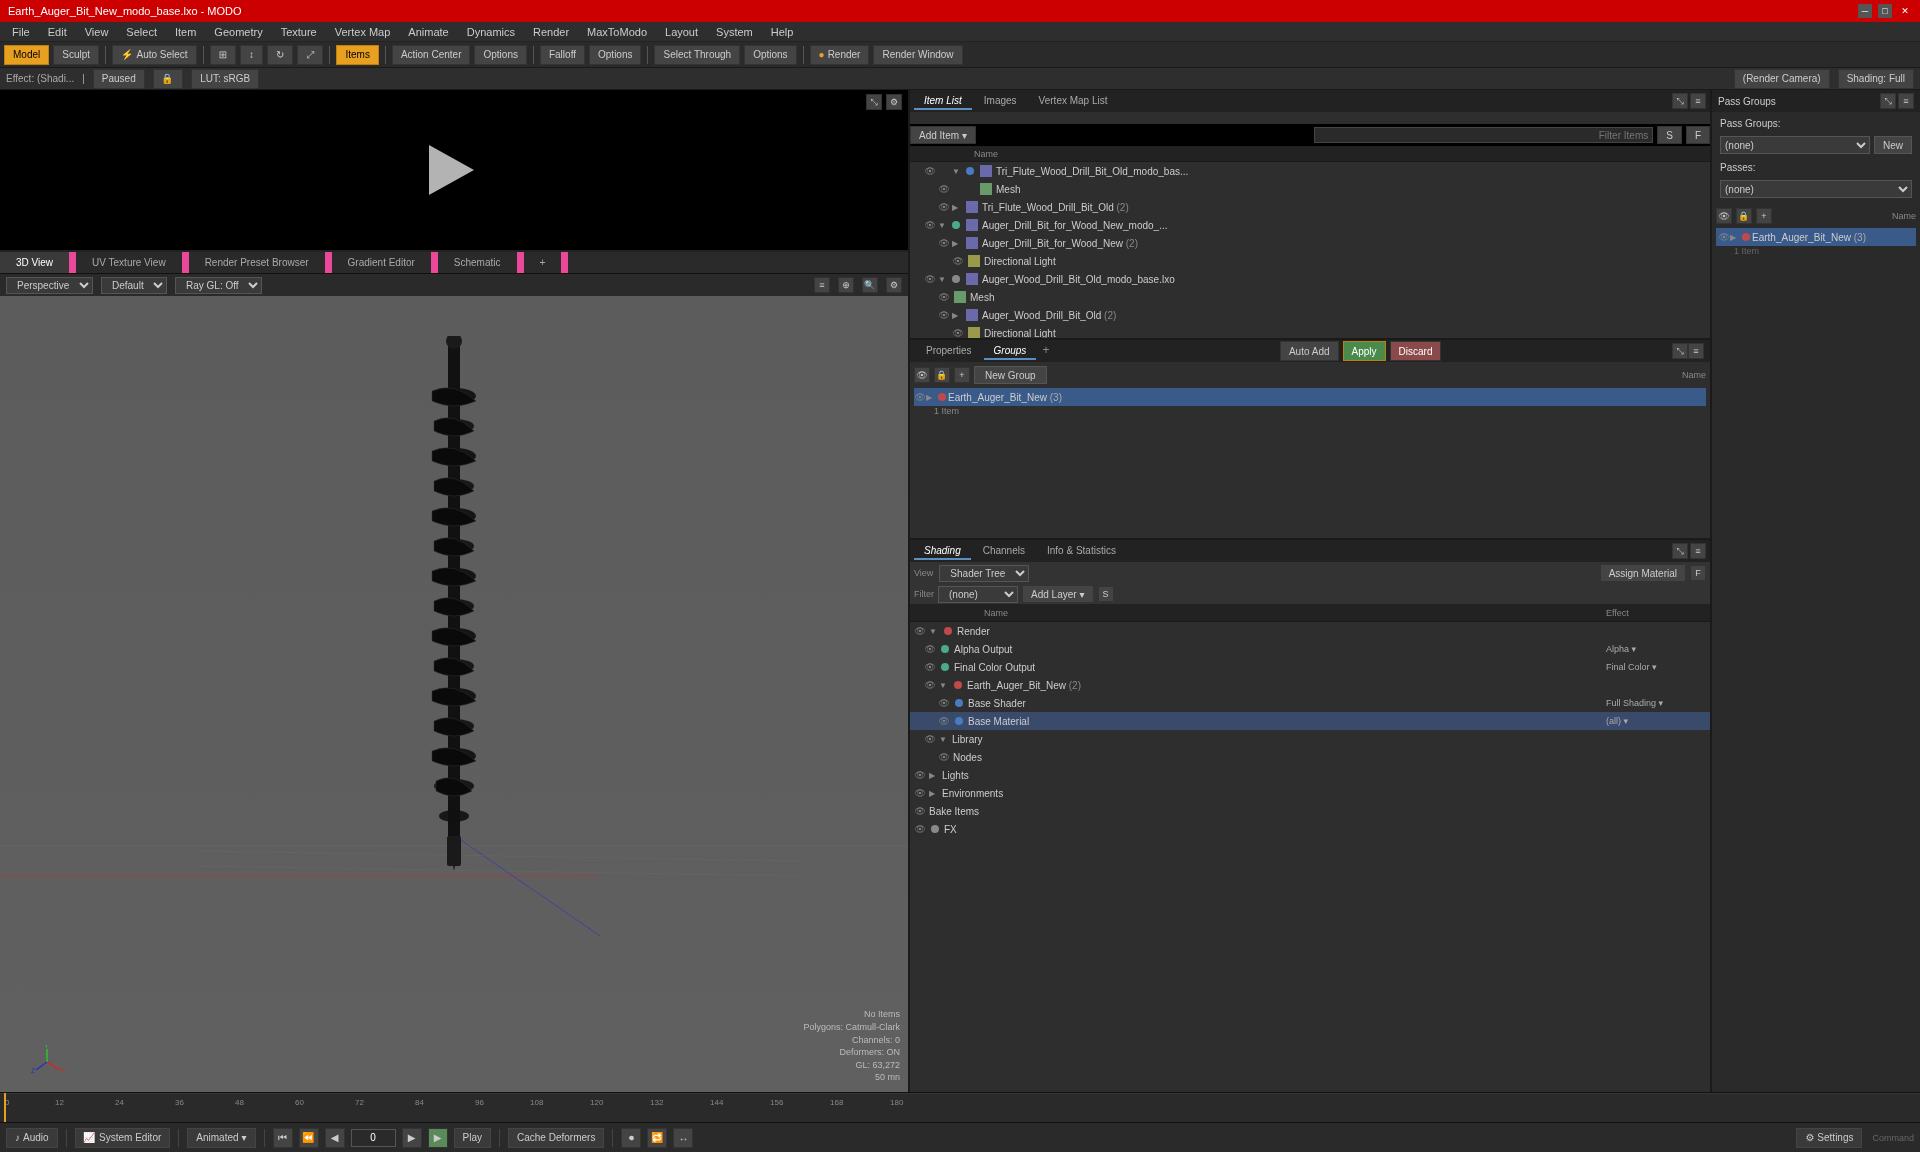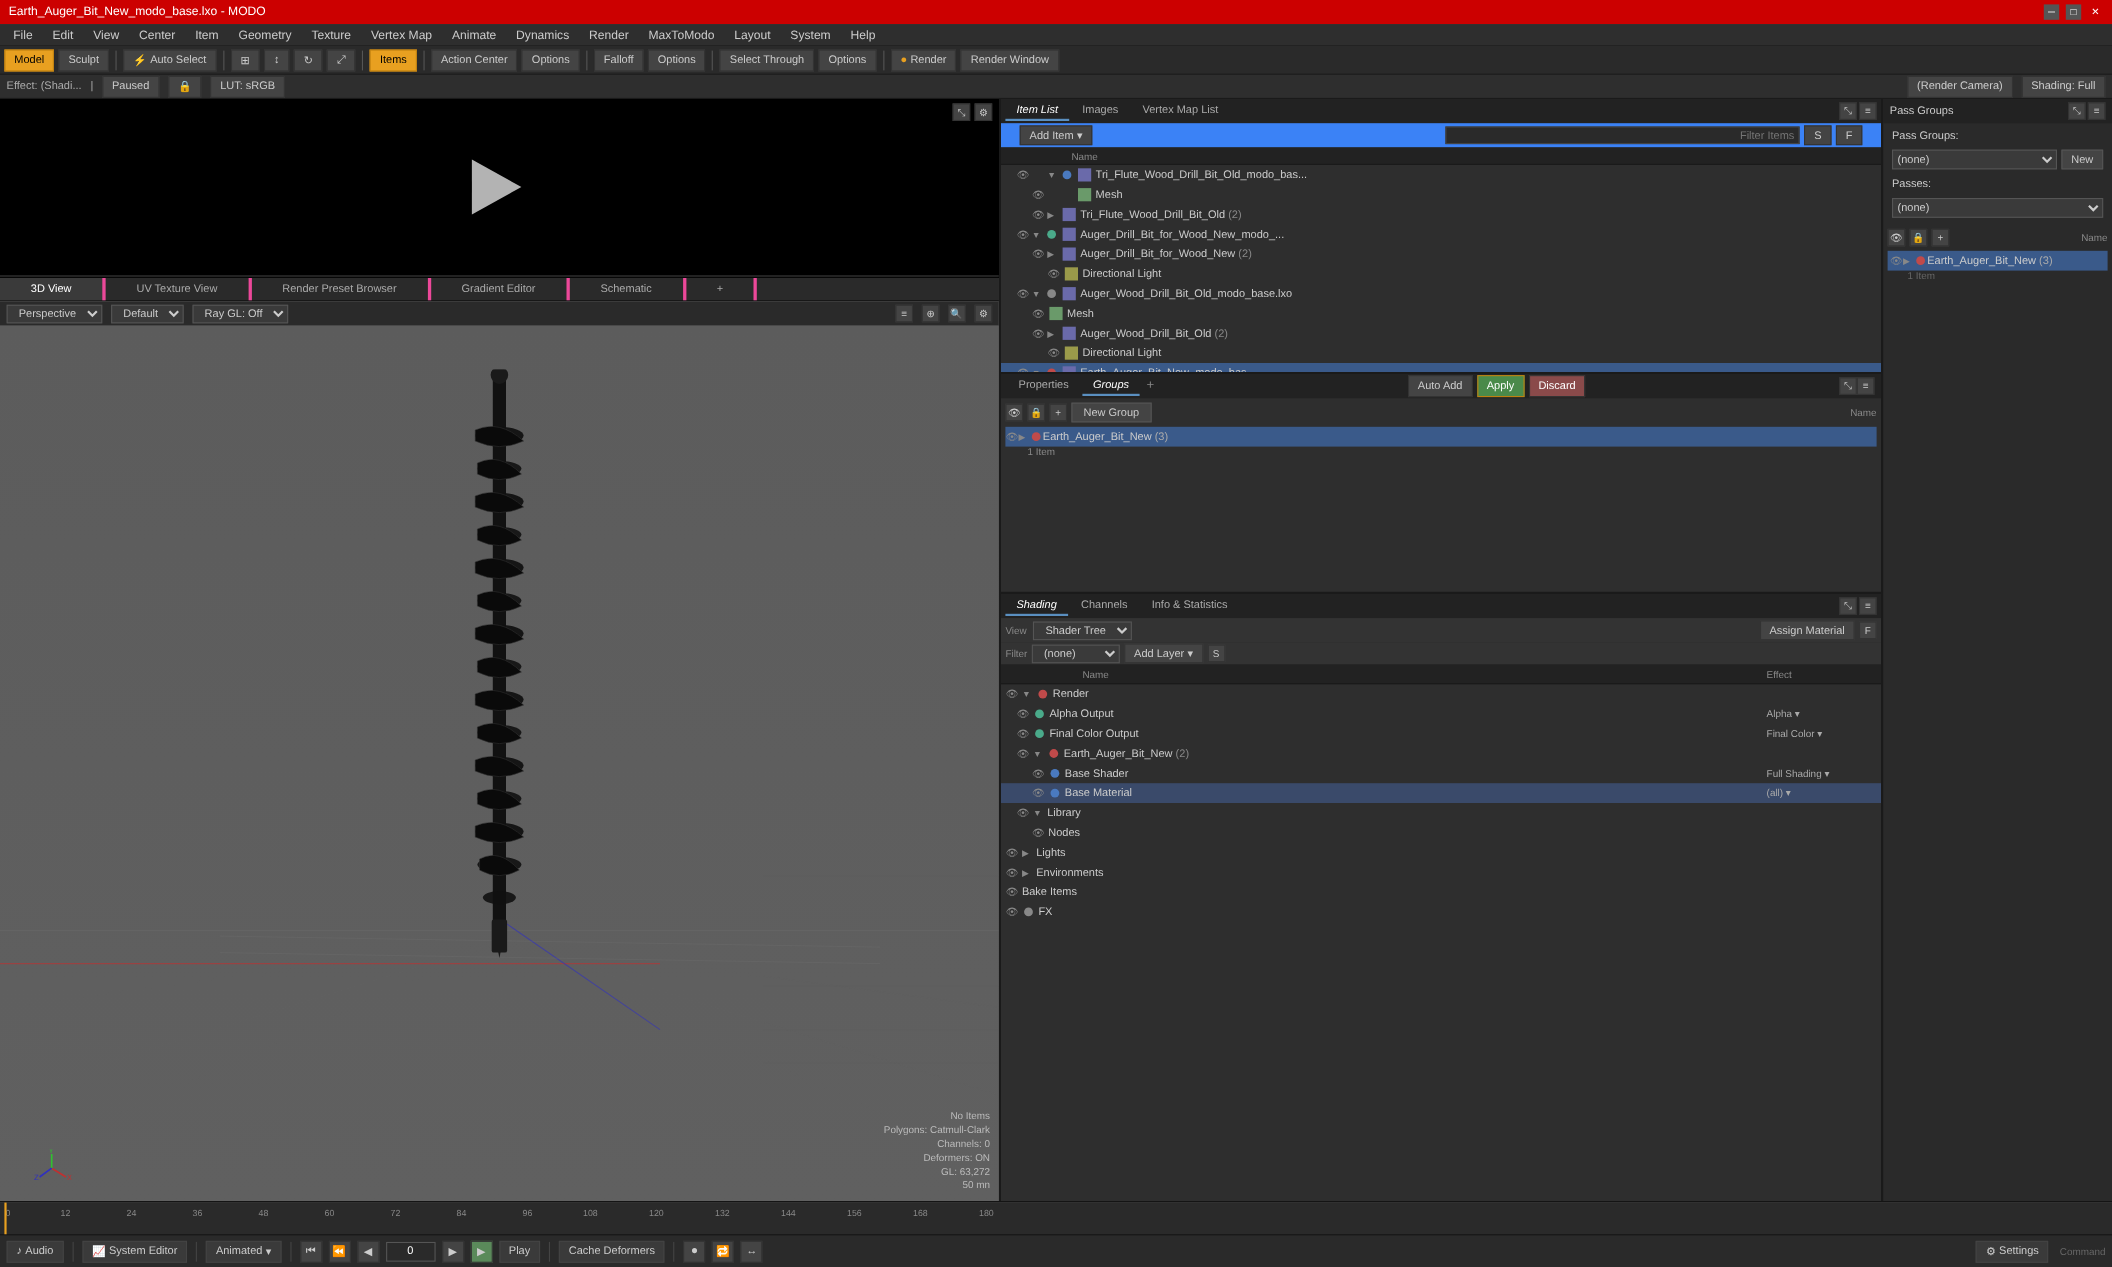--- a/index.html
+++ b/index.html
@@ -114,26 +114,26 @@
 
     
     #viewport-tabs {
       height: 22px;
       background: #2a2a2a;
       display: flex;
       align-items: stretch;
       border-bottom: 1px solid #111;
     }
     .vp-tab {
-      padding: 0 28px;
+      padding: 0 16px;
       display: flex; align-items: center;
       font-size: 10px;
       cursor: pointer;
       color: #aaa;
-      border-right: 3px solid #ec4899;
+      border-right: 7px solid #ec4899;
     }
     .vp-tab.active { background: #3a3a3a; color: #fff; }
 
     
     #viewport-3d {
       flex: 1;
       background: #5a5a5a;
       position: relative;
       overflow: hidden;
     }
@@ -217,25 +217,26 @@
       padding: 2px 10px;
       font-size: 10px;
       cursor: pointer;
       color: #aaa;
       border-bottom: 2px solid transparent;
     }
     .panel-tab.active { color: #fff; border-bottom: 2px solid #5a8fc0; font-style: italic; }
 
     #item-list-toolbar {
       height: 22px;
-      background: #3b82f6;
-      display: flex;
-      align-items: center;
-      padding: 0 17px;
+      background: #000000;
+      display: flex;
+      align-items: center;
+      padding: 0 0;
       gap: 4px;
+      margin-top: 12px;
     }
     .il-btn {
       height: 18px;
       padding: 0 8px;
       background: #444;
       border: 1px solid #333;
       color: #ccc;
       font-size: 10px;
       cursor: pointer;
       display: flex; align-items: center; gap: 3px;
@@ -553,21 +554,21 @@
     <div class="win-btn">─</div>
     <div class="win-btn">□</div>
     <div class="win-btn" style="background:#c00">✕</div>
   </div>
 </div>
 
 <div id="menu-bar">
   <div class="menu-item">File</div>
   <div class="menu-item">Edit</div>
   <div class="menu-item">View</div>
-  <div class="menu-item">Center</div>
+  <div class="menu-item">Select</div>
   <div class="menu-item">Item</div>
   <div class="menu-item">Geometry</div>
   <div class="menu-item">Texture</div>
   <div class="menu-item">Vertex Map</div>
   <div class="menu-item">Animate</div>
   <div class="menu-item">Dynamics</div>
   <div class="menu-item">Render</div>
   <div class="menu-item">MaxToModo</div>
   <div class="menu-item">Layout</div>
   <div class="menu-item">System</div>

